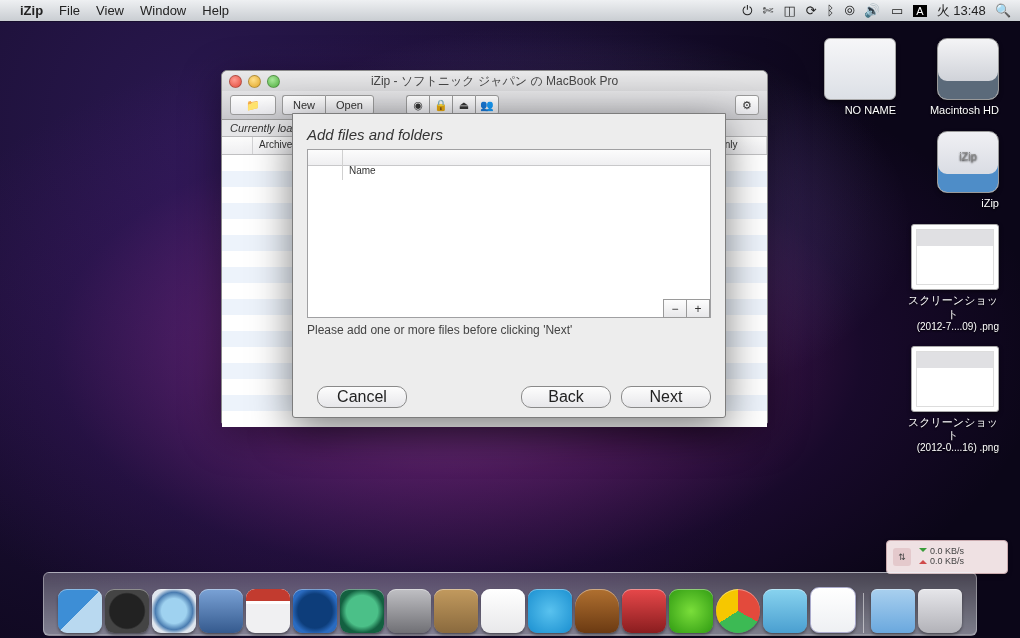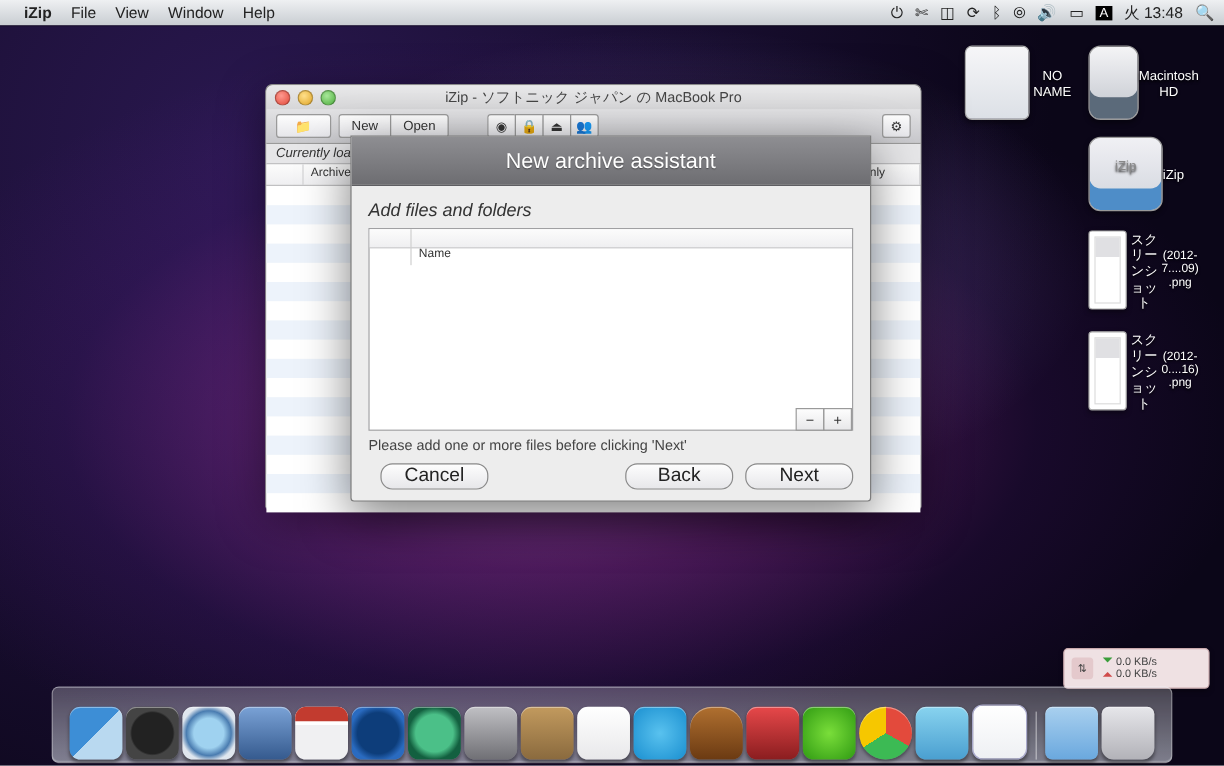--- a/index.html
+++ b/index.html
@@ -12,21 +12,21 @@
 
 .menubar{position:absolute;top:0;left:0;right:0;height:21px;background:linear-gradient(#eef0f2,#c9cdd2);box-shadow:0 1px 0 rgba(0,0,0,.3);display:flex;align-items:center;color:#222;font-size:13px;padding:0 8px;z-index:200}
 .menubar .apple{font-size:14px;margin-right:12px}
 .menubar .app-name{font-weight:bold;margin-right:16px}
 .menubar .item{margin-right:16px}
 .menubar .spacer{flex:1}
 .menubar .right-item{margin-left:10px;font-size:13px}
 
 .desk-icons{position:absolute;top:38px;right:12px;width:110px;display:flex;flex-direction:column;align-items:center;gap:14px;z-index:5}
 .desk-icons2{position:absolute;top:38px;right:125px;width:90px;display:flex;flex-direction:column;align-items:center;z-index:5}
-.di{display:flex;flex-direction:row;align-items:center;width:92px;color:#fff;font-size:11px;text-shadow:0 1px 2px #000;text-align:center}
+.di{display:flex;flex-direction:column;align-items:flex-end;width:92px;color:#fff;font-size:11px;text-shadow:0 1px 2px #000;text-align:center}
 .di .thumb{width:70px;height:60px;border-radius:6px;background:linear-gradient(#f6f6f8,#dce0e6);border:1px solid #aaa;box-shadow:0 2px 4px rgba(0,0,0,.4)}
 .di .hd{width:60px;height:60px;border-radius:10px;background:linear-gradient(#f4f4f6,#c0c4cc);border:1px solid #999;box-shadow:inset 0 -18px 0 #5b6a7a,0 2px 4px rgba(0,0,0,.4)}
 .di .hd2{width:60px;height:60px;border-radius:10px;background:linear-gradient(#f0f0f4,#d0d4dc);border:1px solid #999;box-shadow:inset 0 -18px 0 #4e8dc8,0 2px 4px rgba(0,0,0,.4)}
 .di .hd2::after{content:'iZip';display:block;text-align:center;margin-top:18px;color:#888;font-size:11px}
 .di .shot{width:78px;height:56px;border-radius:3px;background:#fff;border:1px solid #aaa;box-shadow:0 2px 4px rgba(0,0,0,.4);padding:4px}
 .di .shot-inner{width:100%;height:100%;background:linear-gradient(#e0e0e3 0 30%,#fff 30% 100%);border:1px solid #ddd;box-sizing:border-box}
 .di .label{margin-top:4px;line-height:1.2}
 .di .label2{font-size:10px}
 
 .netw{position:absolute;right:12px;bottom:64px;width:108px;height:28px;background:#efe1e3;border:1px solid #c9a9ad;border-radius:4px;display:flex;align-items:center;padding:2px 6px;box-shadow:0 2px 4px rgba(0,0,0,.3);z-index:6;color:#444;font-size:9px}
@@ -212,21 +212,20 @@
       <div class="row alt"></div>
     <div class="row"></div>
       <div class="row alt"></div>
       <div class="row"></div>
       <div class="row alt"></div>
     <div class="row"></div>
   </div>
 </div>
 
 <div class="sheet">
-  <div class="sheet-title">New archive assistant</div>
   <div class="sheet-body">
     <div class="subhead">Add files and folders</div>
     <div class="filebox">
       <div class="hdr">
         <div class="n1"></div>
         <div>Name</div>
       </div>
       <div class="pmrow">
         <div class="pmbtn">−</div>
         <div class="pmbtn">+</div>

